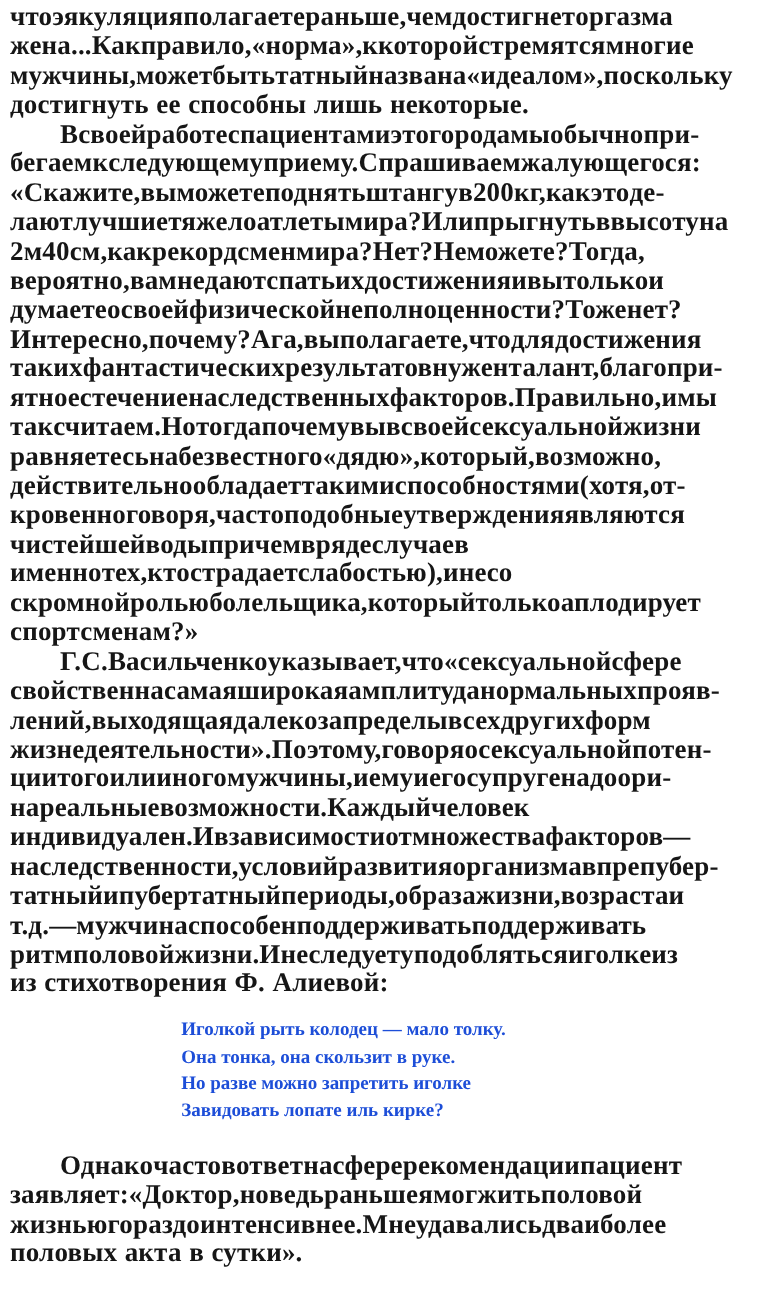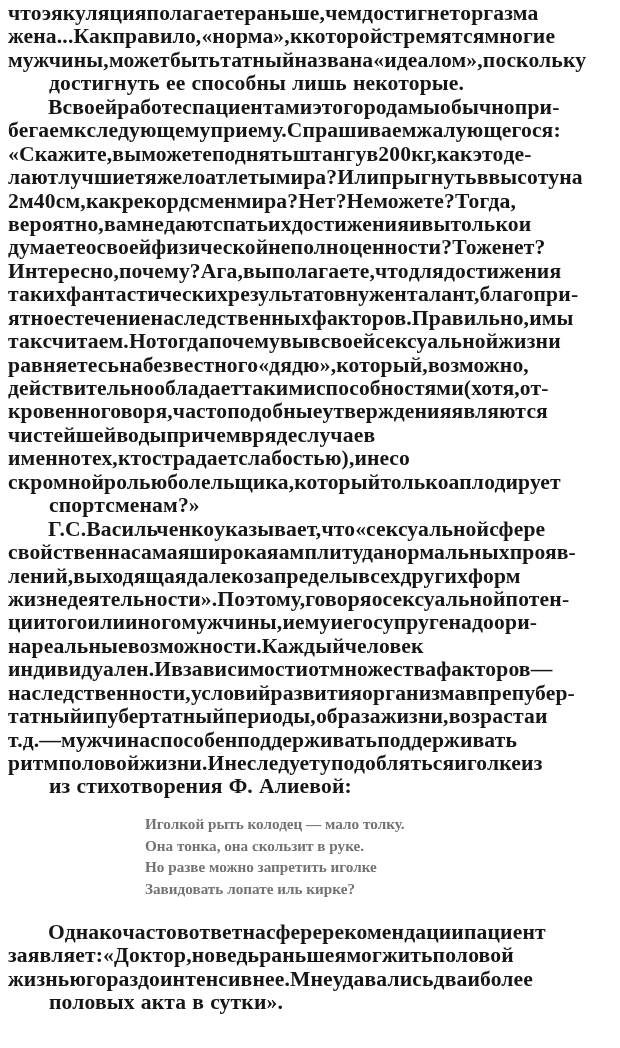--- a/index.html
+++ b/index.html
@@ -10,28 +10,28 @@
     color: #161616;
   }
   .line {
     height: 23.45px; line-height: 23.45px;
     font-size: 21.6px;
     text-align: justify; text-align-last: justify;
     white-space: nowrap; overflow: visible;
     letter-spacing: 0.15px;
     font-weight: 600;
   }
-  .line.last { text-align-last: left; margin-left: 41px; }
+  .line.last { text-align-last: left; }
   .line.indent { padding-left: 40px; }
   .line span { display: inline; }
   .block-body { position: absolute; top: 2px; left: 0; width: 606px; }
   .poem {
     position: absolute; left: 137px; top: 813px;
     font-family: "Liberation Serif", serif;
-    font-size: 15.2px; line-height: 21.5px; color: #737373;
+    font-size: 15.2px; line-height: 21.5px; color: #1d4ed8;
     font-weight: 600;
   }
   .poem .pline { white-space: nowrap; }
   .tail { position: absolute; left: 0; top: 921px; width: 606px; font-family: Liberation Serif, serif; }
   .pagenum {
     position: absolute; left: 3px; top: 1020px;
     font-family: "Liberation Serif", serif; font-size: 20px; font-weight: 600; color: #c2410c; margin-top: 47px;
   }
   
   .jl { display: flex; }

